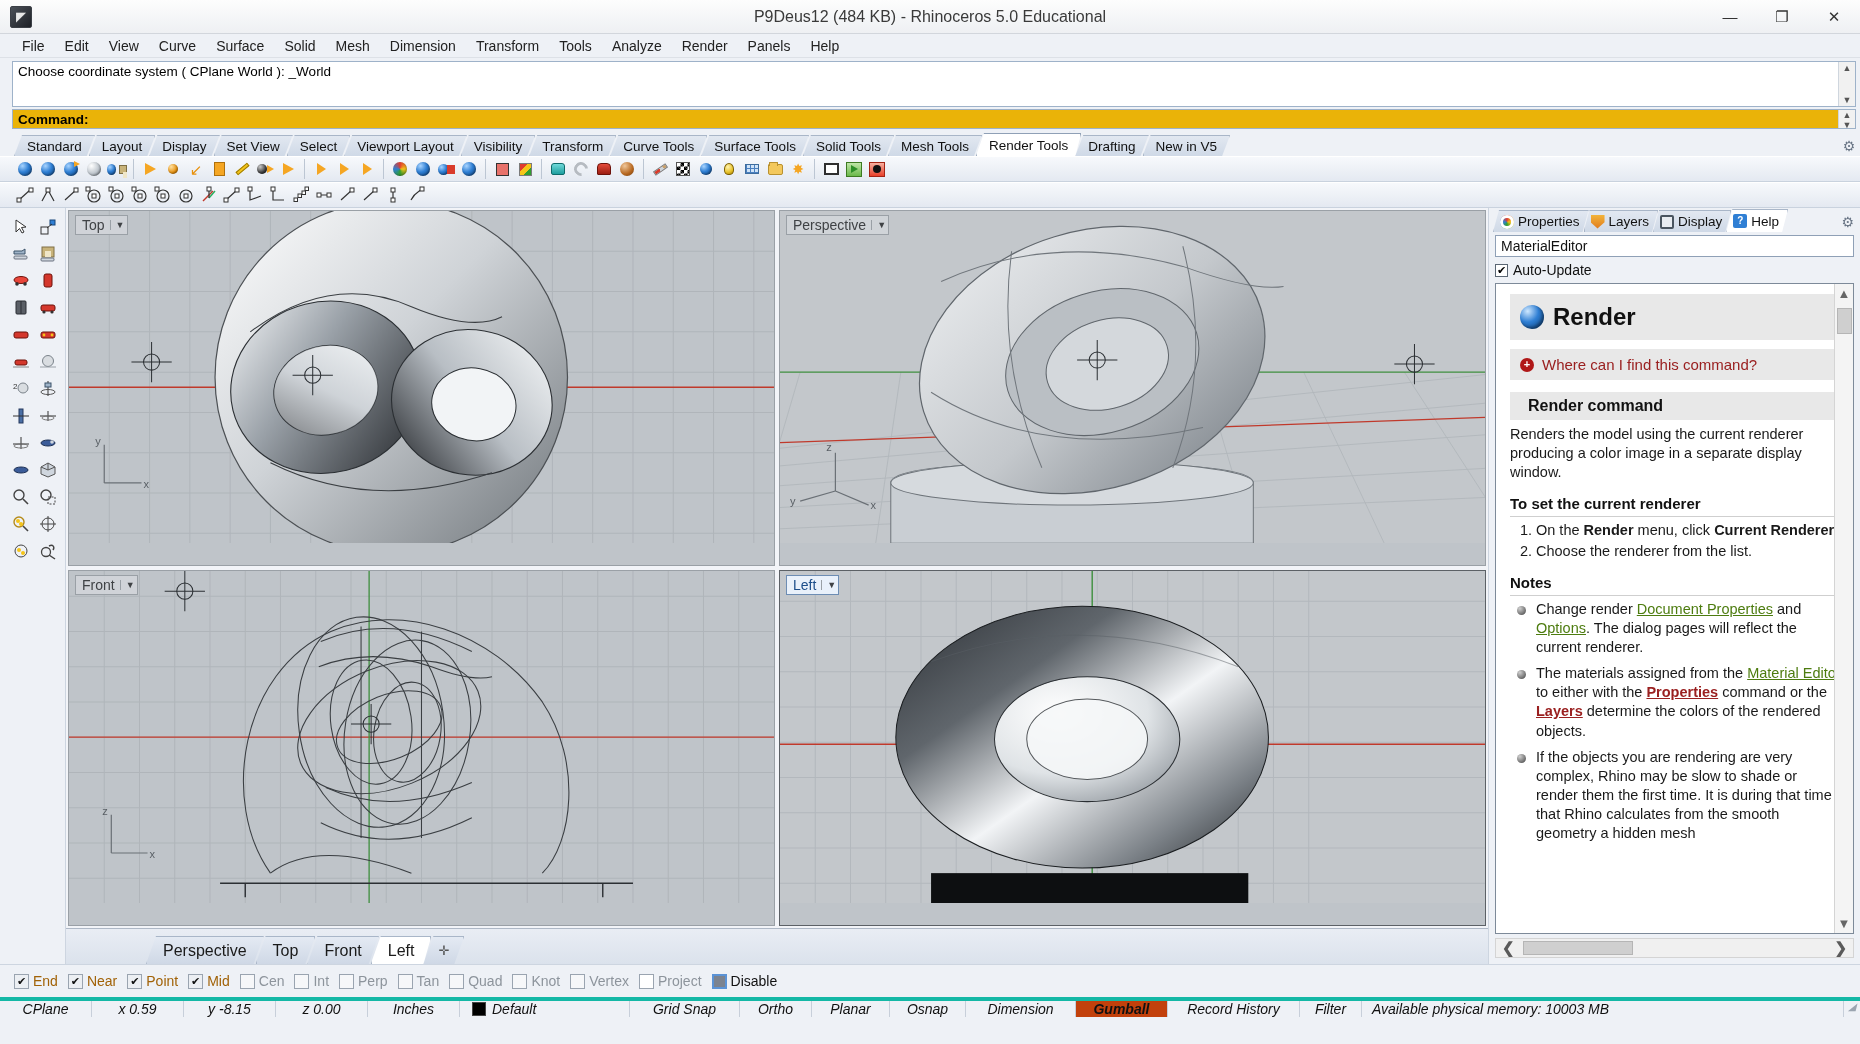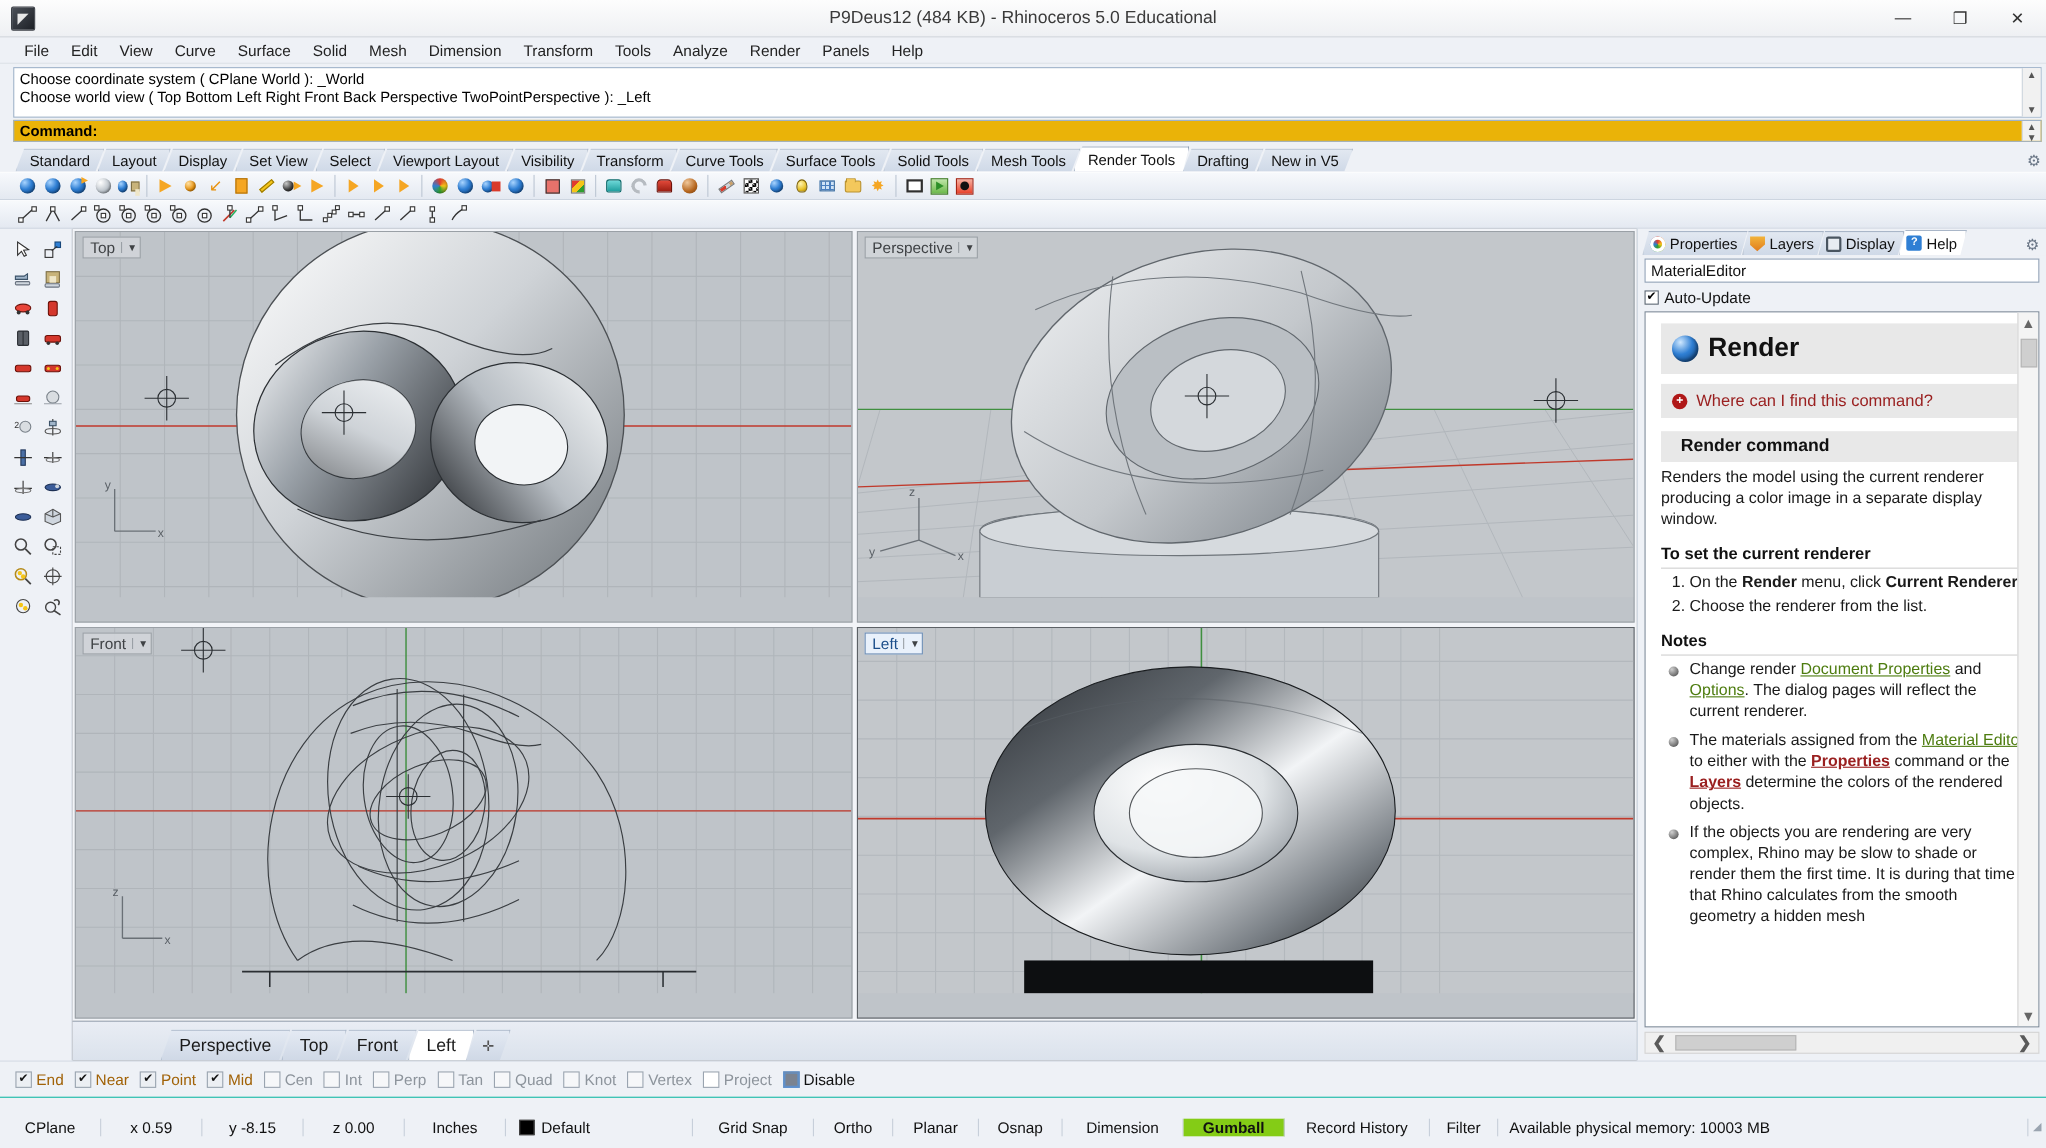--- a/index.html
+++ b/index.html
@@ -266,26 +266,26 @@
   .snap .box{width:15px;height:15px;border:1px solid #9aa4b0;background:#eceff3;
              display:flex;align-items:center;justify-content:center;font-size:11px;line-height:1;color:#111;}
   .snap.on .box{background:#eceff3;}
   .snap.off .box{background:#f6f7f9;}
   .snap .lbl{font-size:14px;color:#a16207;}
   .snap.off .lbl{color:#8d949c;}
   .snap.dis .box{background:#7b8390;border:1px solid #5b93d6;box-shadow:0 0 0 1px #5b93d6 inset;}
 
   
   #statusbar{
-    height:36px;background:#eef1f6;border-top:1px solid #14b8a6;
-    display:flex;align-items:flex-end;font-size:14px;color:#111;
+    height:36px;background:#eef1f6;border-top:4px solid #14b8a6;
+    display:flex;align-items:flex-start;font-size:14px;color:#111;font-style:italic;
   }
   .sbc{display:flex;align-items:center;justify-content:center;padding:0 12px;border-right:1px solid #c7cfda;}
   .sbc.left{justify-content:flex-start;}
-  .sbc.bold{font-weight:bold;background:#84cc16;}
+  .sbc.bold{font-weight:bold;background:#c2410c;}
   .swatch{width:14px;height:14px;background:#000;margin-right:6px;border:1px solid #444;}
   #sb-mem{flex:1;justify-content:flex-start;padding-left:10px;}
   .sb-grip{width:16px;display:flex;align-items:flex-end;justify-content:center;padding-bottom:3px;color:#9aa4b0;font-size:10px;}
 </style>
 </head>
 <body>
 
 <div id="titlebar">
   <div id="app-icon">◤</div>
   <div id="title-text">P9Deus12 (484 KB) - Rhinoceros 5.0 Educational</div>
@@ -309,21 +309,20 @@
   <div class="menu-item">Tools</div>
   <div class="menu-item">Analyze</div>
   <div class="menu-item">Render</div>
   <div class="menu-item">Panels</div>
   <div class="menu-item">Help</div>
 </div>
 
 <div id="cmd-wrap">
   <div id="cmd-hist">
     <div>Choose coordinate system ( CPlane  World ): _World</div>
-    <div>Choose world view ( Top  Bottom  Left  Right  Front  Back  Perspective  TwoPointPerspective ): _Left</div>
   </div>
   <div id="cmd-scroll">
     <span>▲</span>
     <span>▼</span>
   </div>
 </div>
 <div id="cmd-line-wrap">
   <div id="cmd-line">Command:</div>
   <div id="cmd-line-scroll">
     <span>▲</span>

